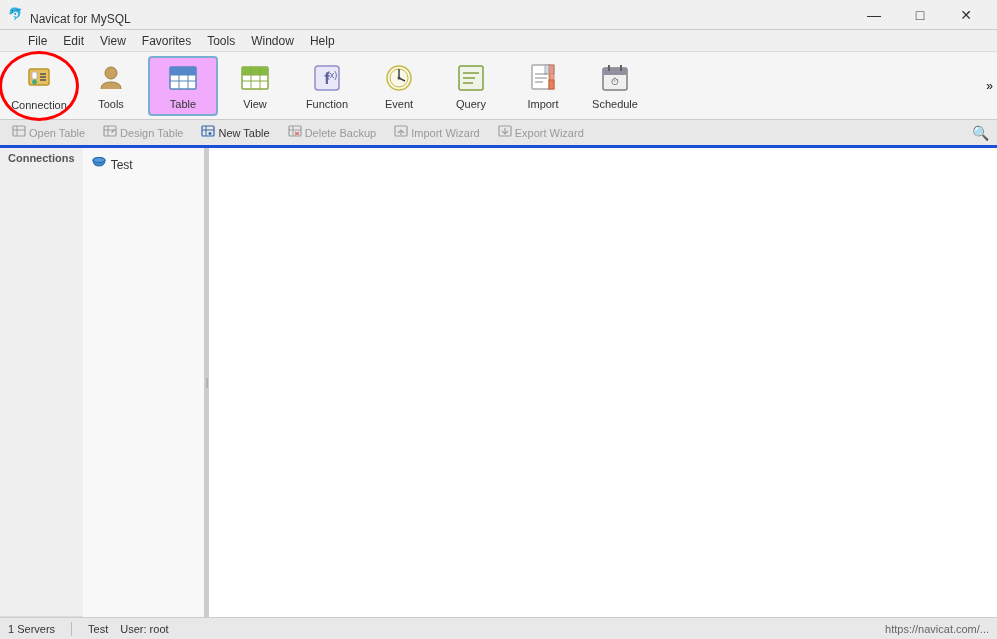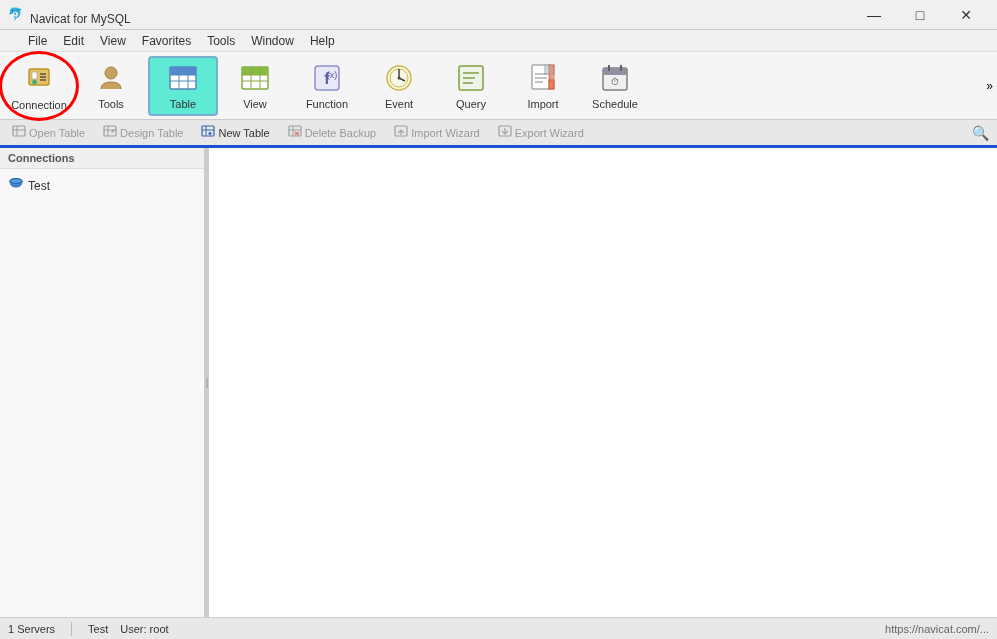--- a/index.html
+++ b/index.html
@@ -62,21 +62,21 @@
       height: 60px;
       cursor: pointer;
       border: 2px solid transparent;
       border-radius: 4px;
       background: transparent;
       font-size: 11px;
       color: #333;
       gap: 4px;
       position: relative;
     }
-    .tool-btn.active { background: #5eead4; border-color: #7aaed0; }
+    .tool-btn.active { background: #f0abfc; border-color: #7aaed0; }
     .tool-btn.circled { outline: 3px solid red; border-radius: 50%; outline-offset: 2px; }
 
     .tool-icon {
       width: 32px; height: 32px;
       display: flex; align-items: center; justify-content: center;
       font-size: 22px;
     }
 
     
     .action-bar {
@@ -116,21 +116,20 @@
       overflow: hidden;
     }
 
     
     .sidebar {
       width: 205px;
       min-width: 205px;
       background: #f8f8f8;
       border-right: 1px solid #ccc;
       display: flex;
-      flex-direction: column;
       overflow: hidden;
     }
     .sidebar-header {
       padding: 4px 8px;
       font-size: 11px;
       font-weight: bold;
       color: #555;
       background: #efefef;
       border-bottom: 1px solid #ddd;
     }

